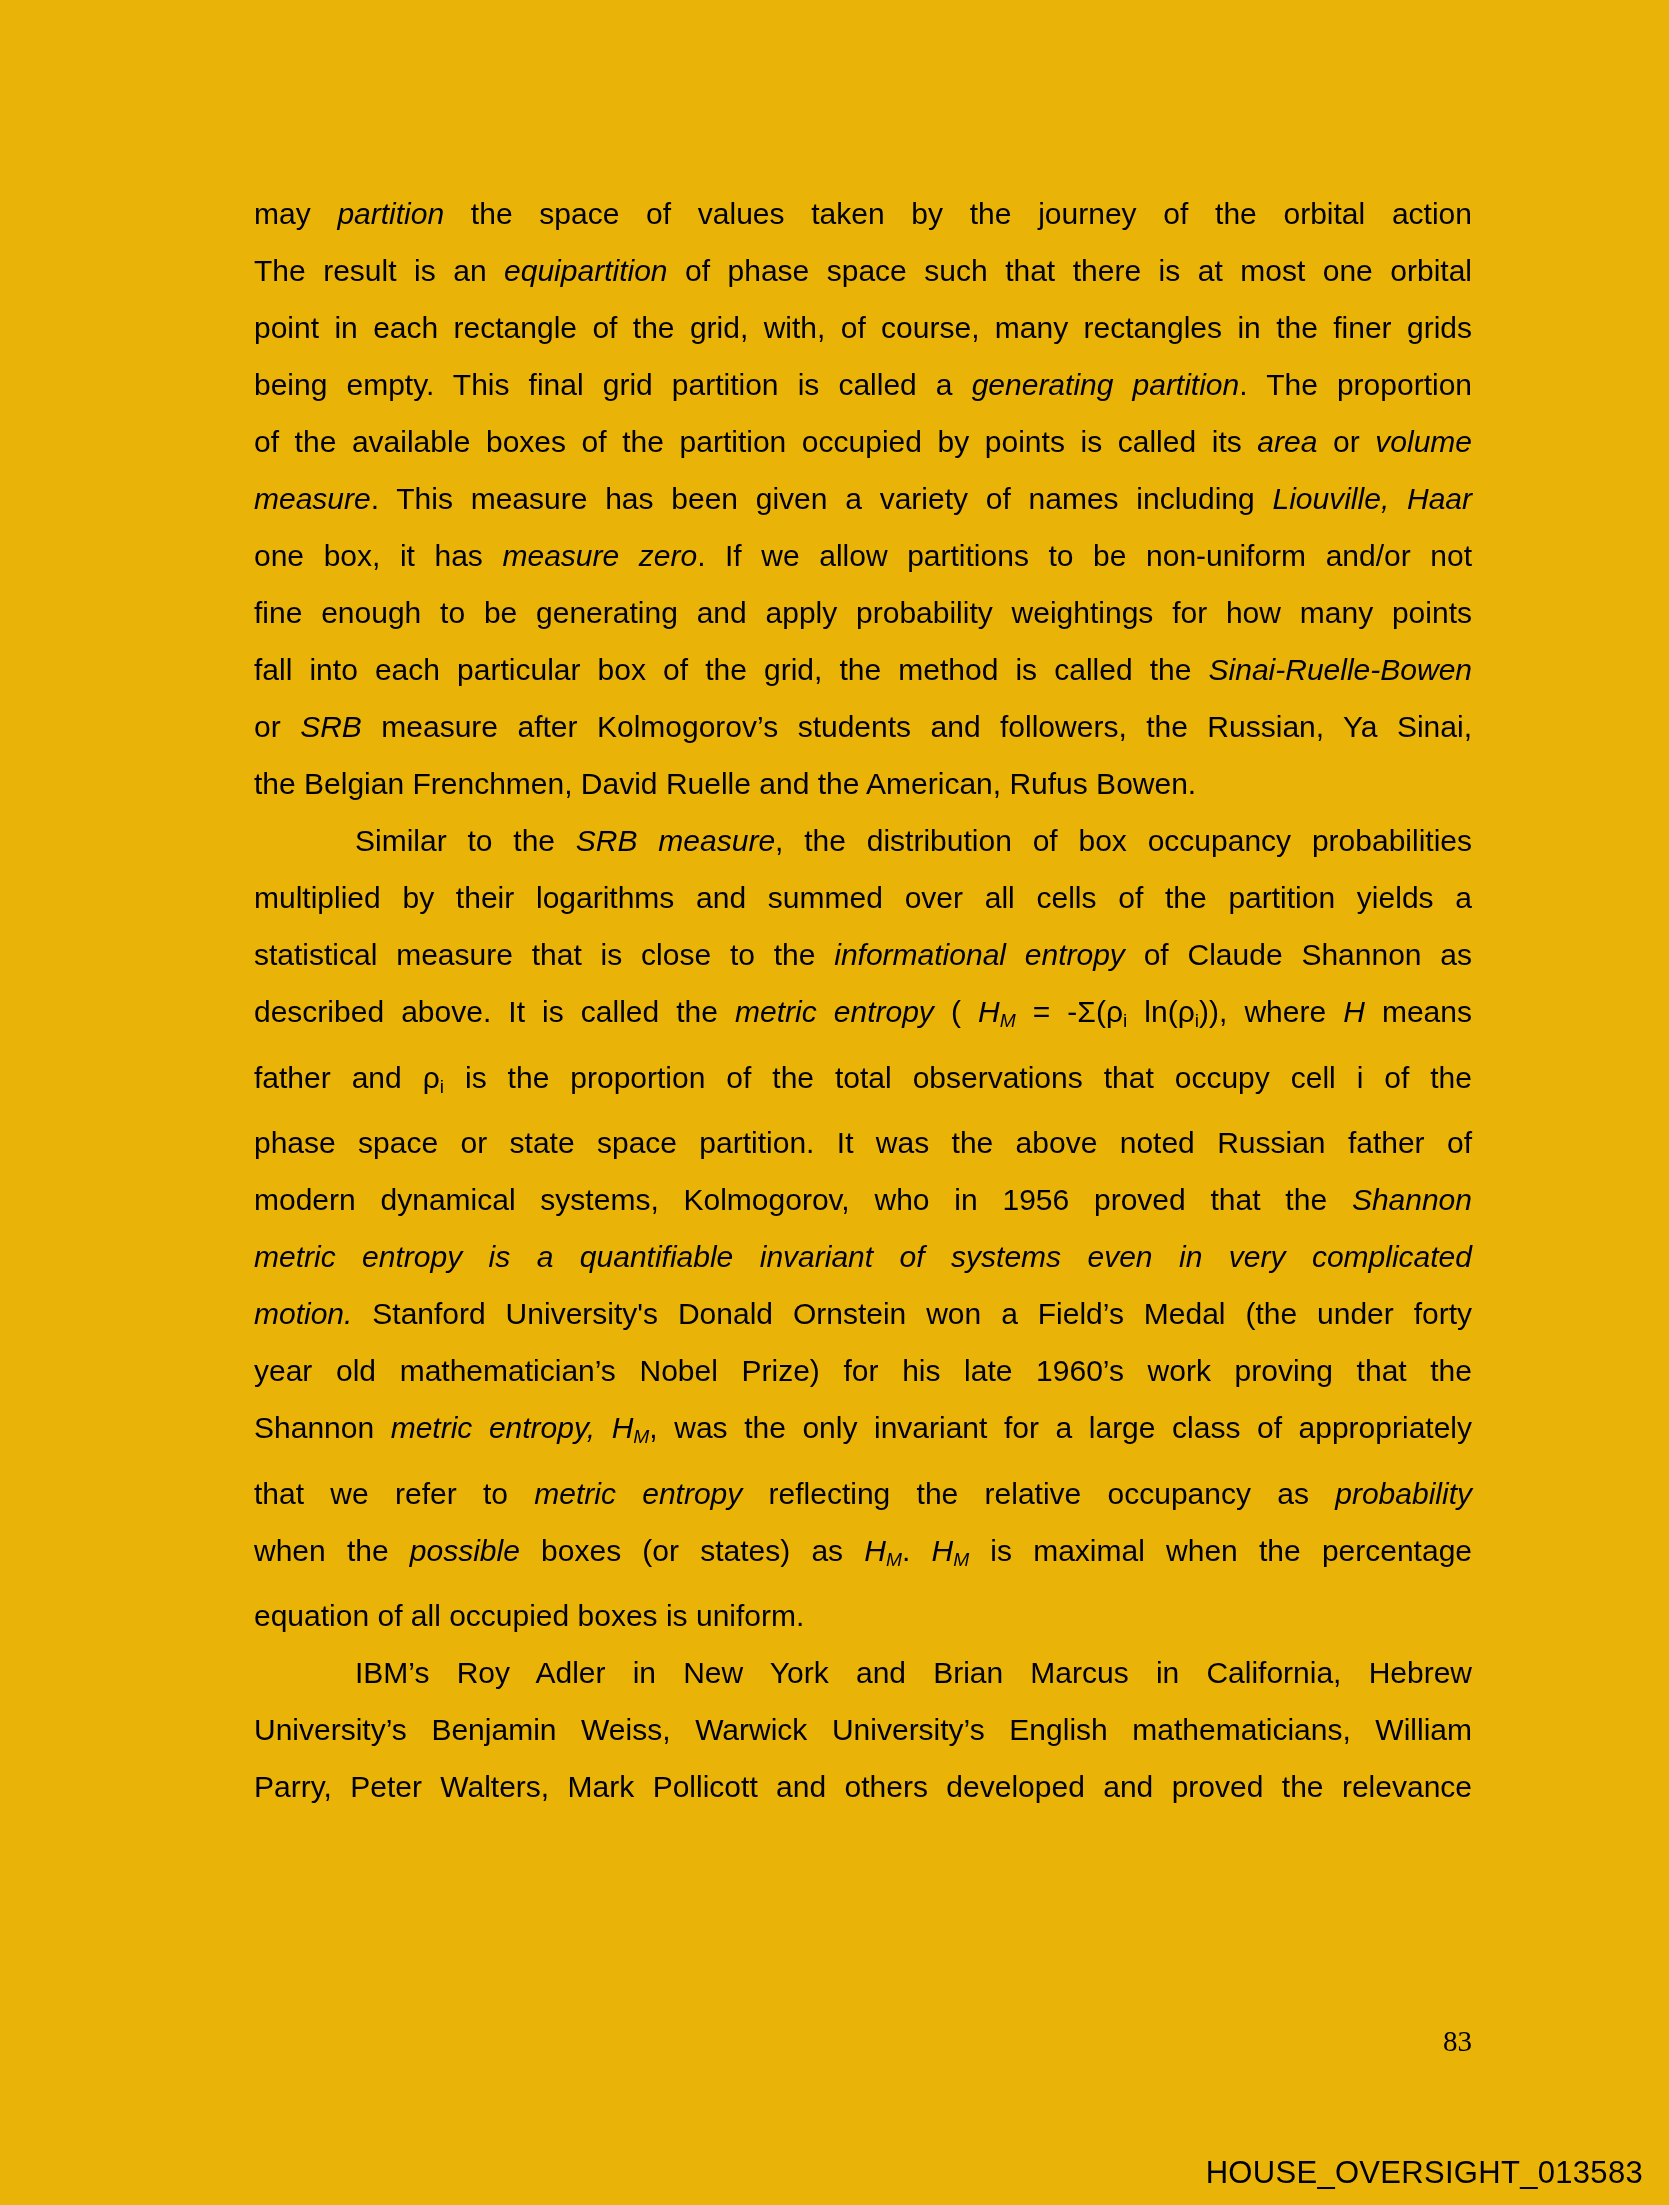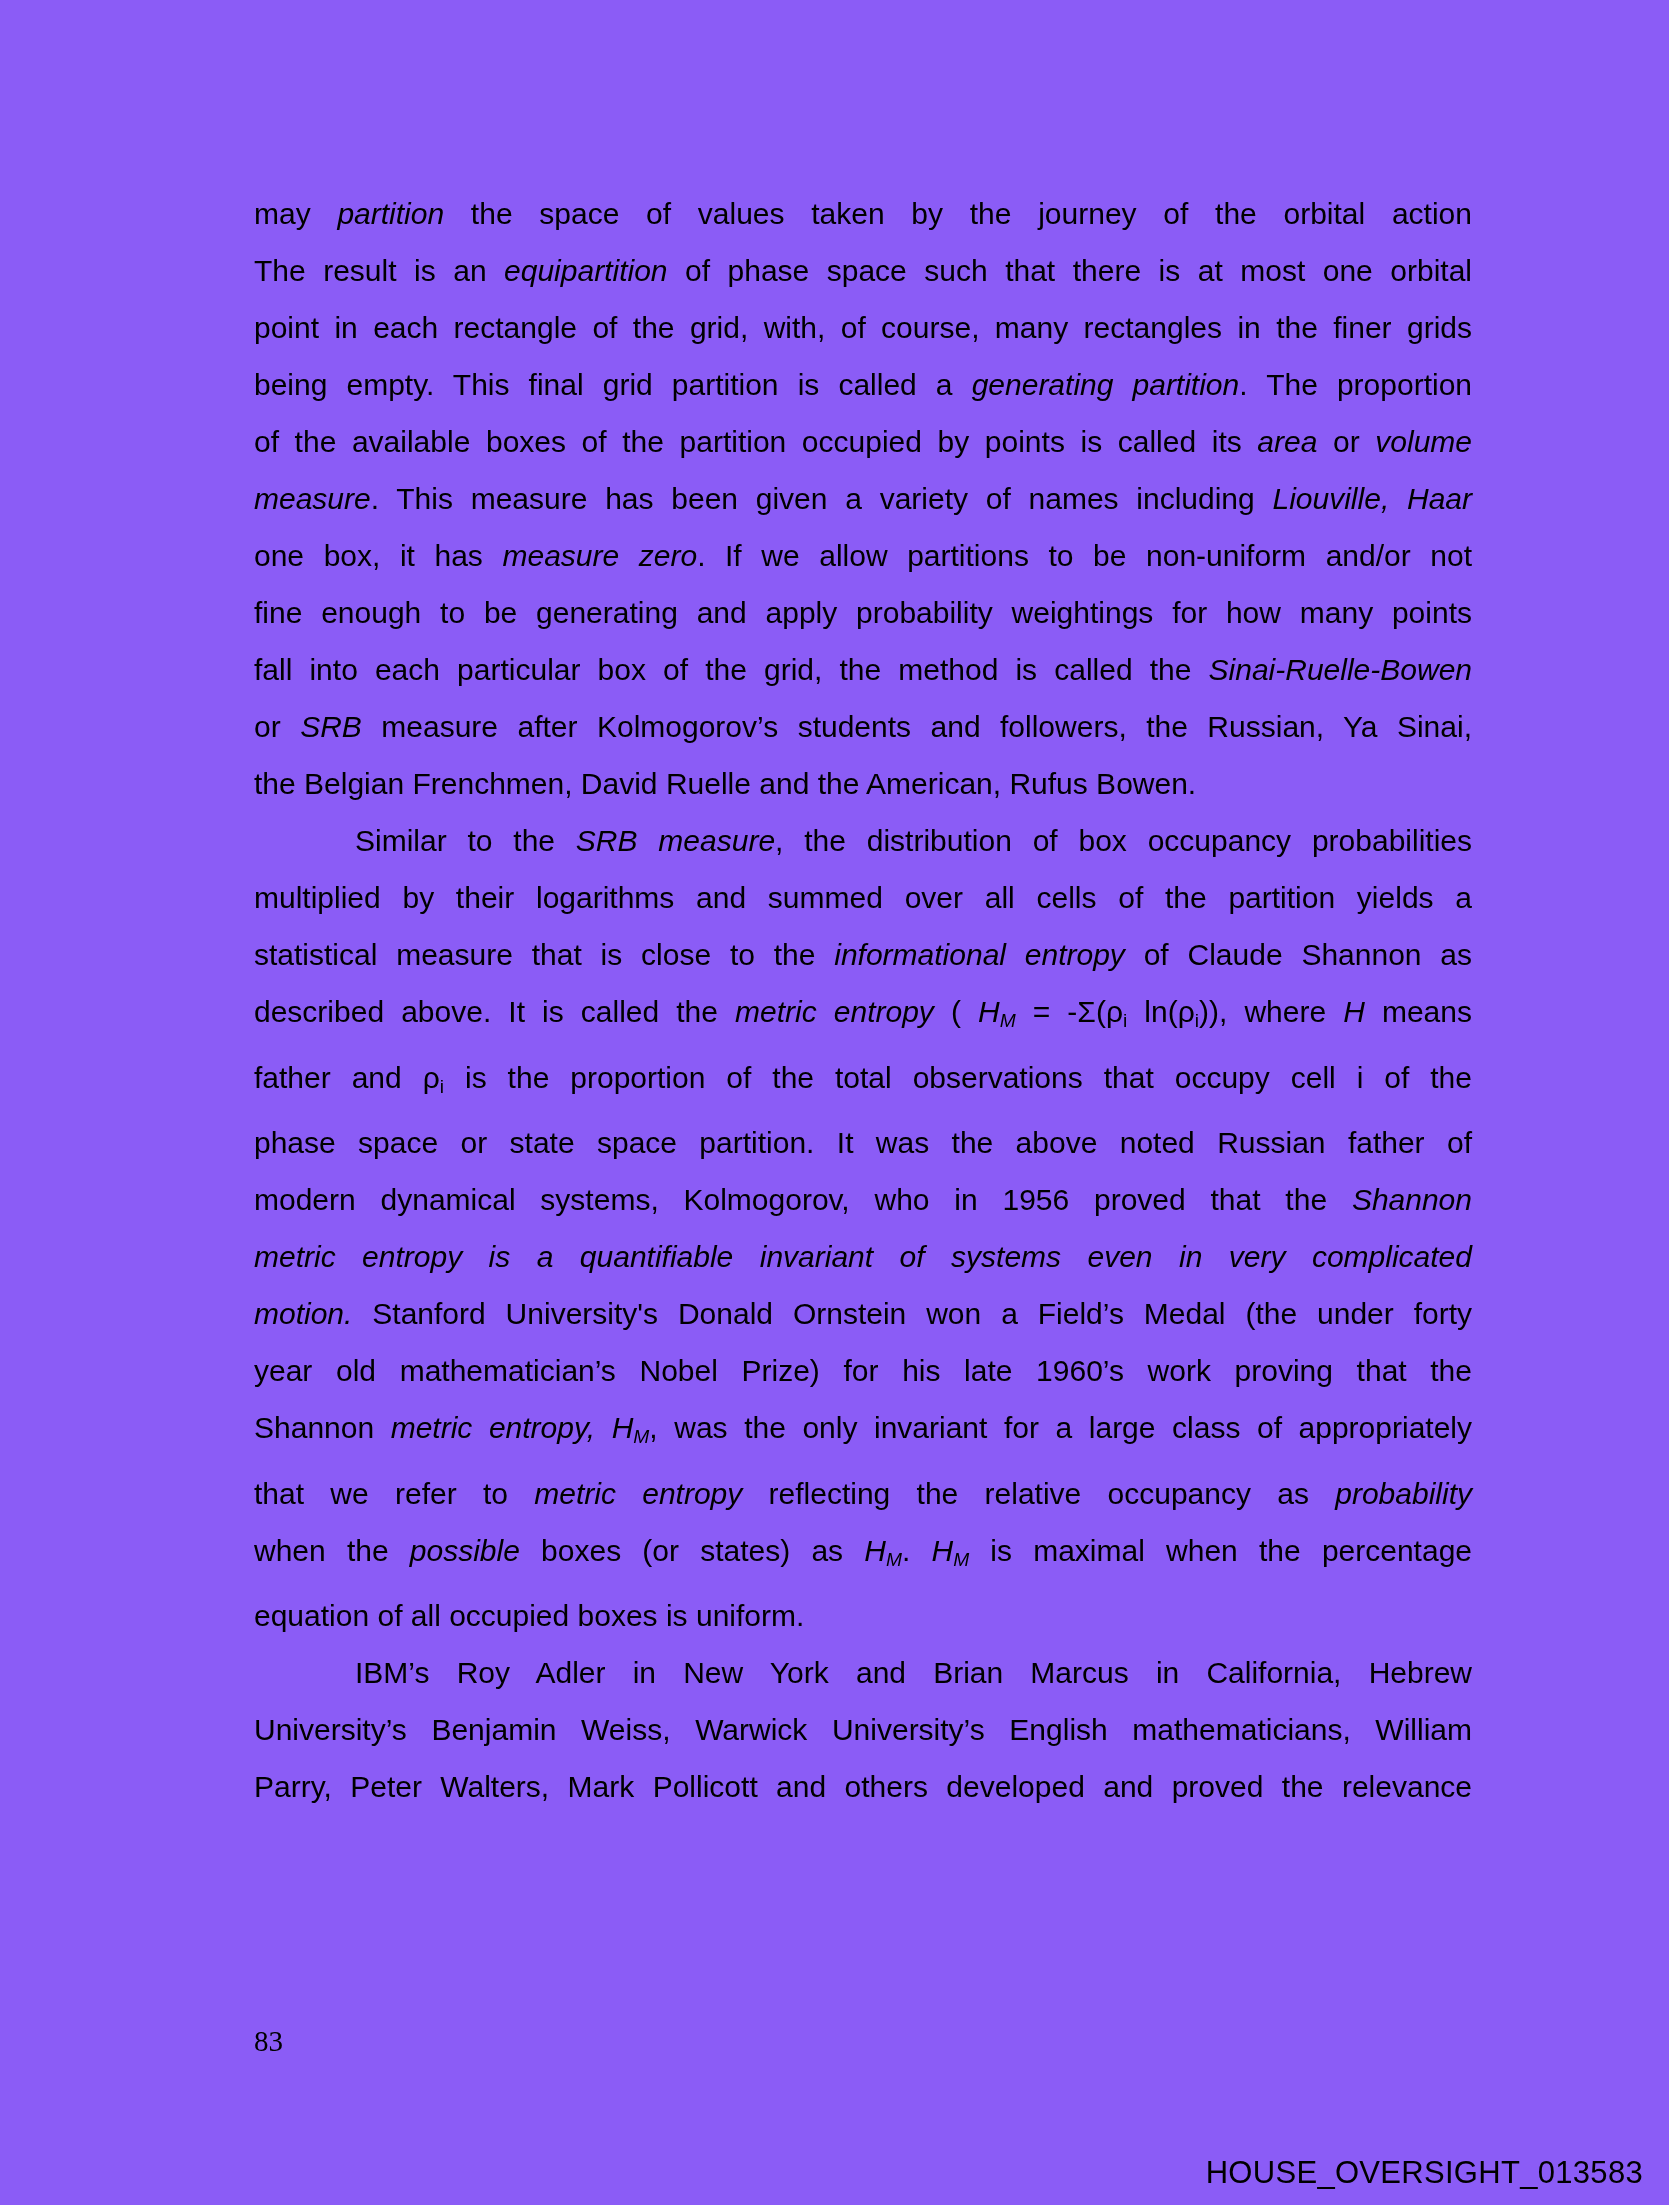--- a/index.html
+++ b/index.html
@@ -4,21 +4,21 @@
 <style>
   html, body {
     margin: 0;
     padding: 0;
     background: #ffffff;
   }
   .page {
     position: relative;
     width: 1669px;
     height: 2205px;
-    background: #8b5cf6;
+    background: #eab308;
     overflow: hidden;
     font-family: "Liberation Sans", "DejaVu Sans", sans-serif;
     color: #000000;
   }
   .text-block {
     position: absolute;
     left: 254px;
     top: 185px;
     width: 1218px;
     font-size: 30px;
@@ -36,21 +36,21 @@
   .s {
     font-size: 0.64em;
     vertical-align: -0.24em;
     letter-spacing: 0;
   }
   .page-number {
     position: absolute;
     left: 254px;
     top: 2027px;
     width: 1218px;
-    text-align: left;
+    text-align: right;
     font-family: "Liberation Serif", "DejaVu Serif", serif;
     font-size: 29px;
     line-height: 29px;
     color: #000000;
   }
   .bates {
     position: absolute;
     right: 26px;
     top: 2157px;
     font-family: "Liberation Sans", "DejaVu Sans", sans-serif;

